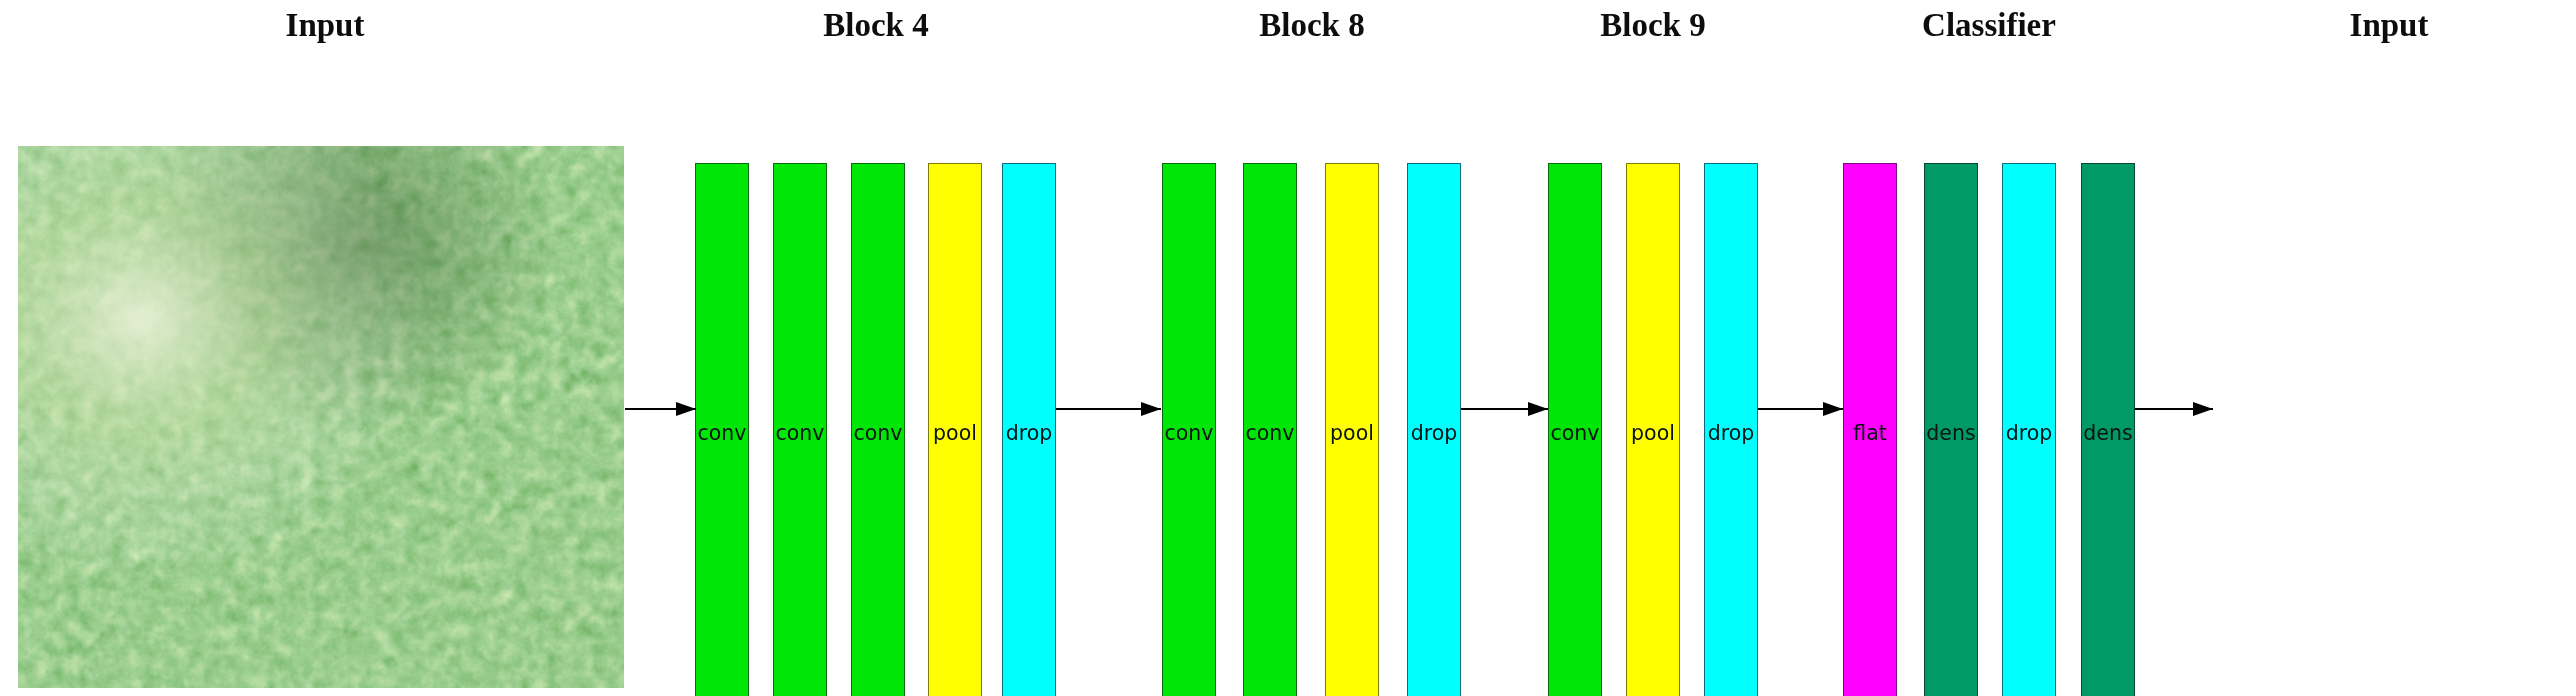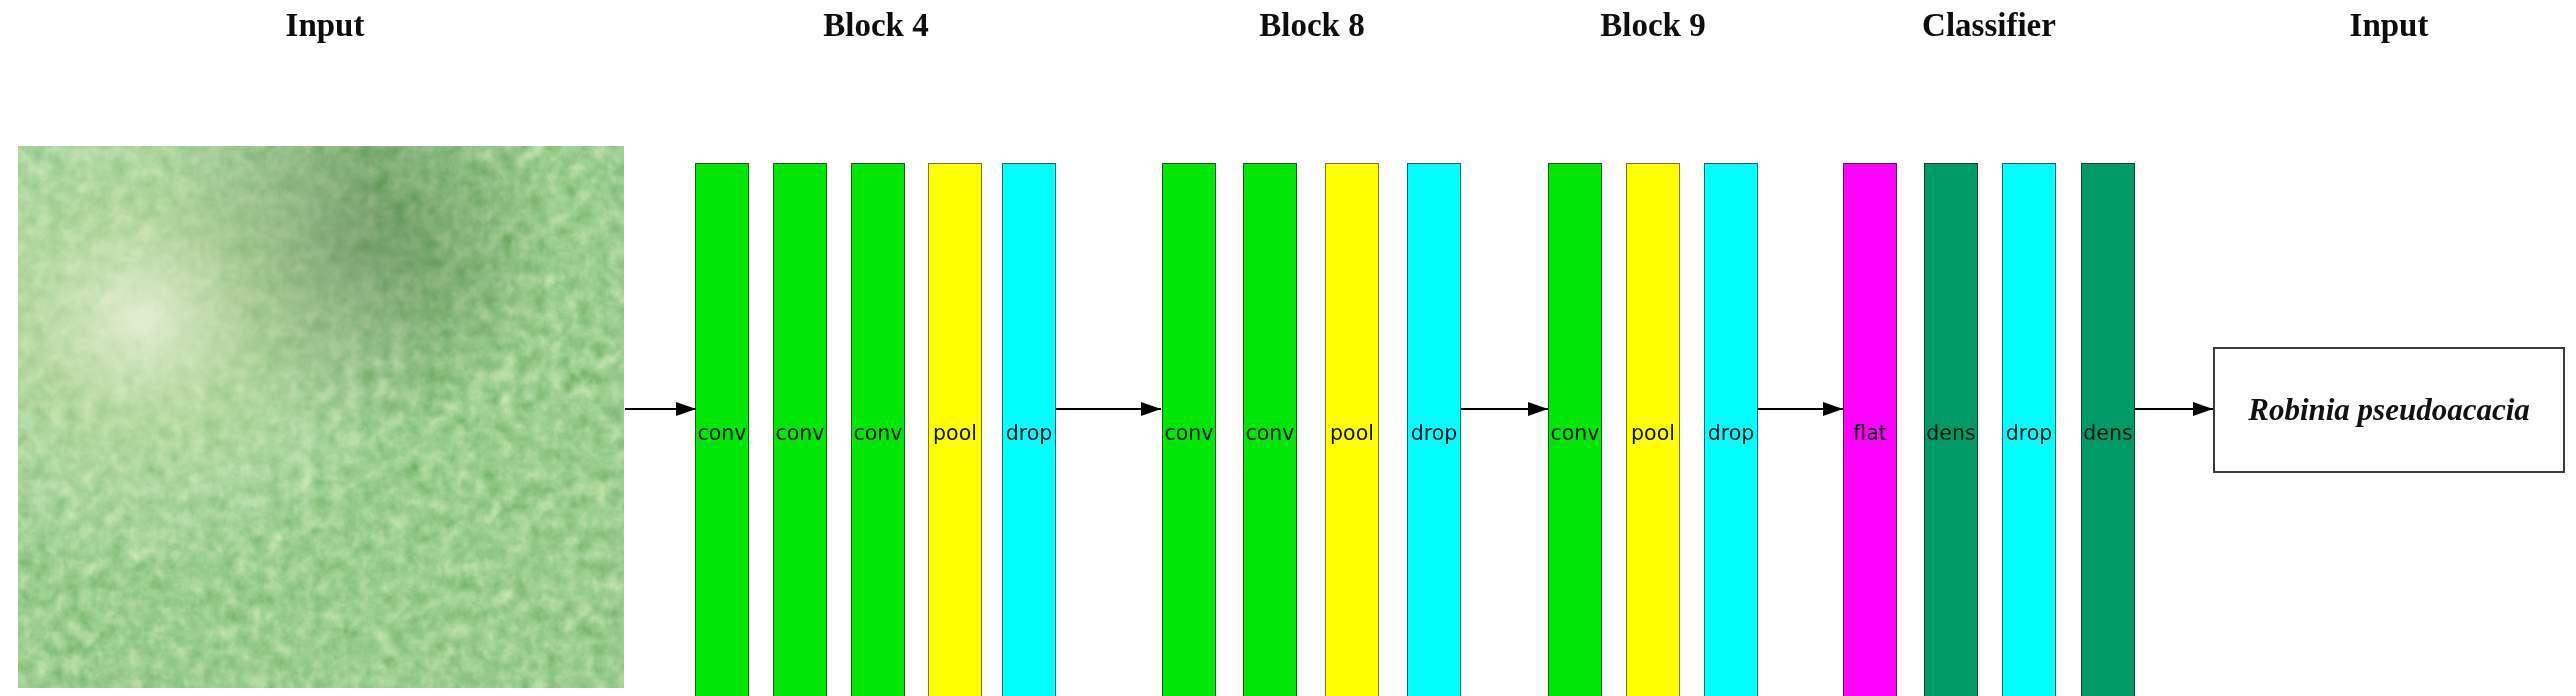--- a/index.html
+++ b/index.html
@@ -168,18 +168,15 @@
   <div class="bar" style="left: 2081px; background-color: rgb(0, 154, 102); border-color: rgb(6, 73, 47);">
       <span class="lbl">dens</span>
     </div>
 
   <div class="arrow" style="left:625px;width:71px"></div>
   <div class="arrow" style="left:1056px;width:105px"></div>
   <div class="arrow" style="left:1461px;width:87px"></div>
   <div class="arrow" style="left:1758px;width:85px"></div>
   <div class="arrow" style="left:2135px;width:78px"></div>
 
-  <div class="outbox">
-    <span class="species">Robinia pseudoacacia</span>
-  </div>
 
 </div>
 
 
 </body></html>

